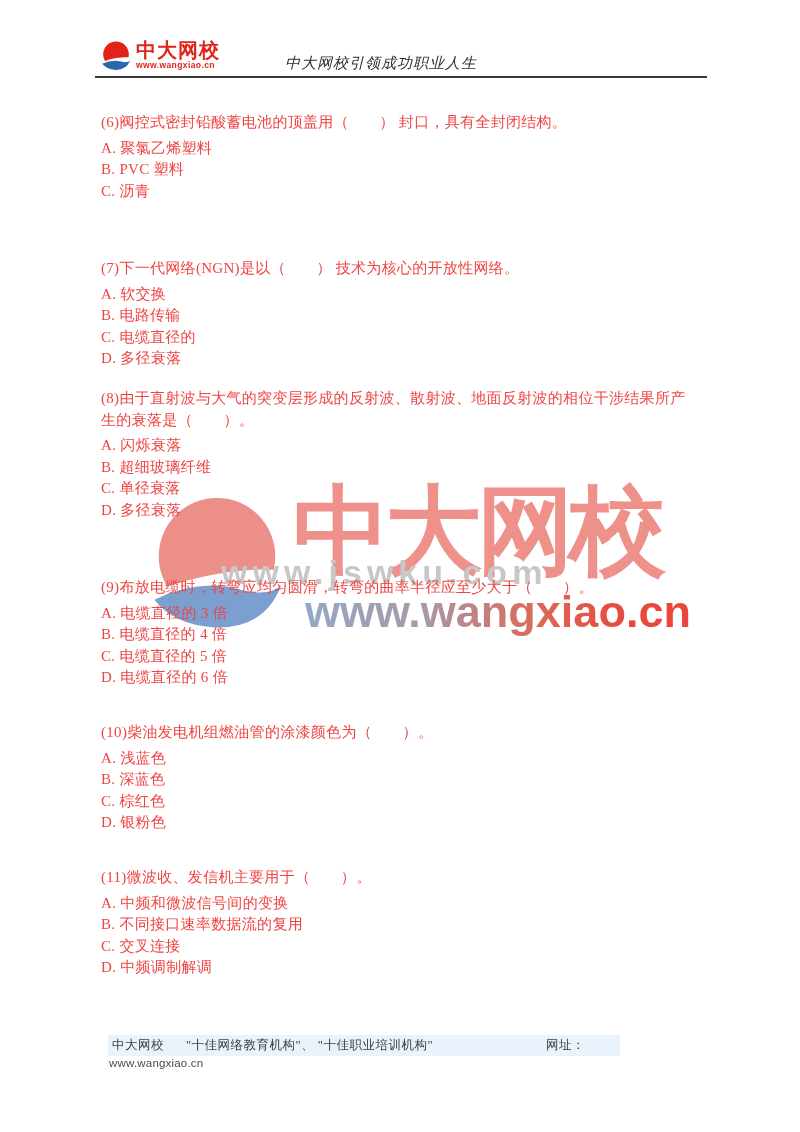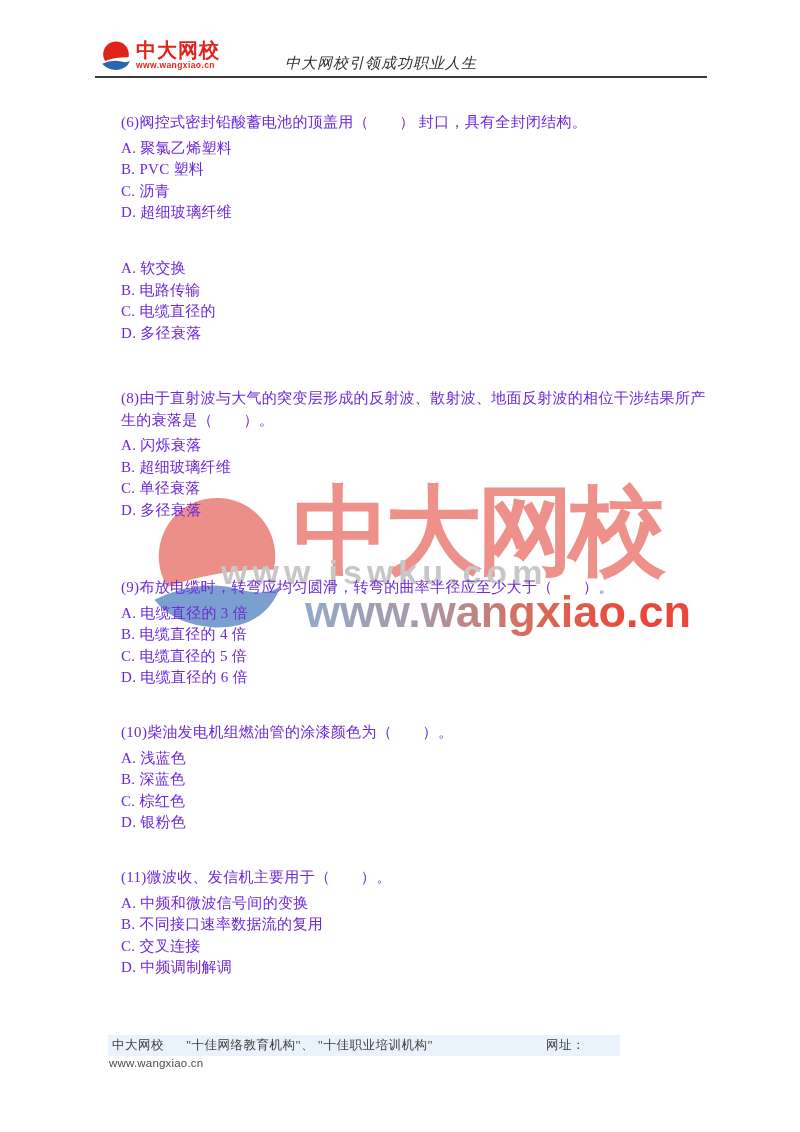--- a/index.html
+++ b/index.html
@@ -53,21 +53,21 @@
     font-family:"Liberation Sans","DejaVu Sans",sans-serif;
     font-size:45px;font-weight:bold;letter-spacing:0px;white-space:nowrap;
     background:linear-gradient(90deg,#93a9c7 0%,#a899a8 30%,#da6a57 60%,#e8473a 85%);
     -webkit-background-clip:text;background-clip:text;
     color:transparent;
   }
 
   
   .q{
     position:absolute;left:101px;width:588px;z-index:1;
-    font-size:15px;line-height:21.6px;letter-spacing:.3px;color:#6d28d9;margin-left:20px;
+    font-size:15px;line-height:21.6px;letter-spacing:.3px;color:#ef4444;
   }
   .q .stem{margin-bottom:4px;}
   .q .opt{white-space:nowrap;}
 
   
   .footer{position:absolute;left:0;top:0;width:800px;height:1132px;z-index:2;pointer-events:none;}
   .f-band{
     position:absolute;left:108px;top:1035px;width:512px;height:21px;
     background:#eaf3fb;display:flex;align-items:center;
     font-size:12.5px;color:#3d3d3d;letter-spacing:.5px;
@@ -110,24 +110,24 @@
       </div>
     </div>
     <div class="tagline">中大网校引领成功职业人生</div>
   </div>
 
   <section class="q" style="top:112px">
     <div class="stem">(6)阀控式密封铅酸蓄电池的顶盖用（　　） 封口，具有全封闭结构。</div>
     <div class="opt">A. 聚氯乙烯塑料</div>
     <div class="opt">B. PVC 塑料</div>
     <div class="opt">C. 沥青</div>
-    <div class="opt">D. 超细玻璃纤维</div>
   </section>
 
   <section class="q" style="top:258px">
+    <div class="stem">(7)下一代网络(NGN)是以（　　） 技术为核心的开放性网络。</div>
     <div class="opt">A. 软交换</div>
     <div class="opt">B. 电路传输</div>
     <div class="opt">C. 电缆直径的</div>
     <div class="opt">D. 多径衰落</div>
   </section>
 
   <section class="q" style="top:388px">
     <div class="stem">(8)由于直射波与大气的突变层形成的反射波、散射波、地面反射波的相位干涉结果所产生的衰落是（　　）。</div>
     <div class="opt">A. 闪烁衰落</div>
     <div class="opt">B. 超细玻璃纤维</div>

